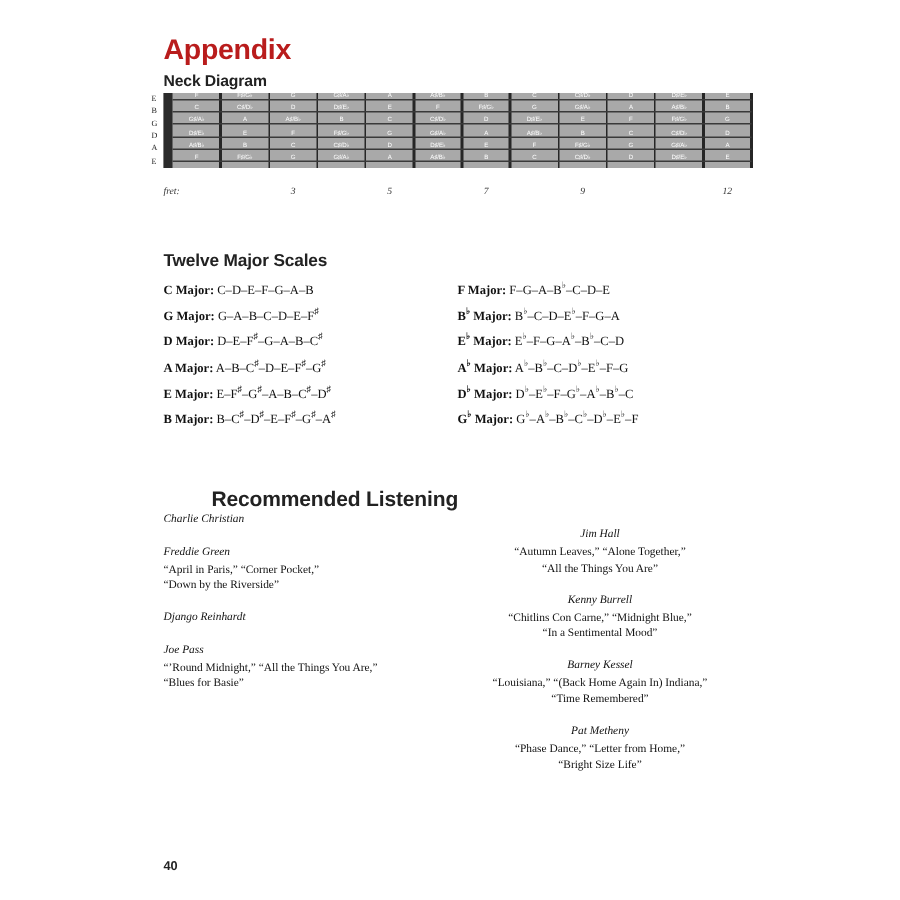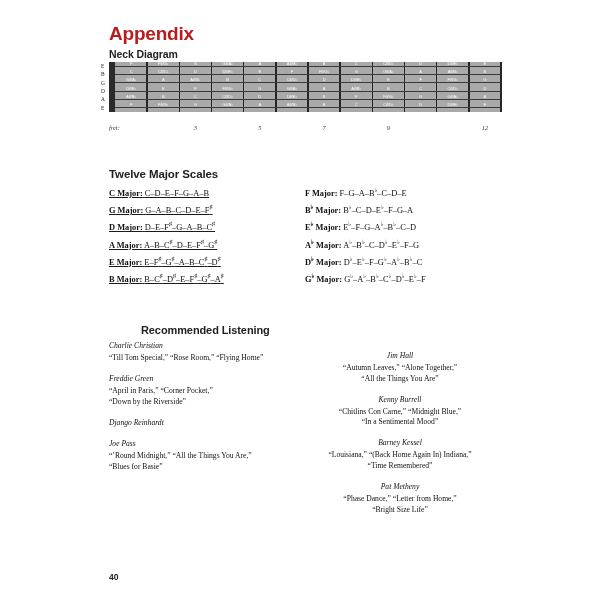--- a/index.html
+++ b/index.html
@@ -15,21 +15,21 @@
     position:absolute;left:109px;top:23px;
     font-family:"Liberation Sans",sans-serif;
     font-weight:bold;font-size:19px;letter-spacing:-0.2px;color:#b91c1c;
   }
   .h2{
     font-family:"Liberation Sans",sans-serif;
     font-weight:bold;font-size:10.5px;color:#222;letter-spacing:-0.1px;
   }
   .h2-neck{position:absolute;left:109px;top:48px;}
   .h2-scales{position:absolute;left:109px;top:168px;font-size:11.5px;}
-  .h2-listen{position:absolute;left:109px;top:324px;font-size:11px;padding-left:32px;}
+  .h2-listen{position:absolute;left:109px;top:324px;font-size:14px;padding-left:32px;}
 
   
   #neck-diagram{position:absolute;left:109px;top:62px;width:392px;height:50px;}
   .neck-strings-labels{
     position:absolute;left:-8px;top:0;width:8px;height:50px;
   }
   .neck-strings-labels span{
     display:block;height:8.333px;line-height:8.333px;
     font-size:5.4px;font-family:"Liberation Serif",serif;color:#222;
     text-align:left;
@@ -61,21 +61,21 @@
     transform:translateX(-50%);
   }
   .fret-caption{
     position:absolute;left:109px;top:124px;
     font-style:italic;font-size:6.4px;color:#333;
   }
 
   
   .scales{position:absolute;left:109px;top:185px;width:392px;}
   .scale-col{position:absolute;top:0;width:190px;}
-  .scale-col.left{left:0;text-decoration:underline;}
+  .scale-col.left{left:0;}
   .scale-col.right{left:196px;}
   .scale-line{
     font-size:8.4px;line-height:17.2px;color:#111;white-space:nowrap;
   }
   .scale-line b{font-weight:bold;}
   sup{font-size:0.72em;vertical-align:super;line-height:0;}
 
   
   .listening{position:absolute;left:109px;top:340px;width:392px;}
   .listen-col{position:absolute;top:0;width:190px;}
@@ -238,23 +238,20 @@
         <div class="scale-line"><b>D<sup>♭</sup> Major:</b> <span>D<sup>♭</sup>–E<sup>♭</sup>–F–G<sup>♭</sup>–A<sup>♭</sup>–B<sup>♭</sup>–C</span></div>
         <div class="scale-line"><b>G<sup>♭</sup> Major:</b> <span>G<sup>♭</sup>–A<sup>♭</sup>–B<sup>♭</sup>–C<sup>♭</sup>–D<sup>♭</sup>–E<sup>♭</sup>–F</span></div>
       </div>
   </div>
 
   <div class="h2 h2-listen">Recommended Listening</div>
   <div class="listening">
     <div class="listen-col left">
         <div class="artist-block">
           <div class="artist">Charlie Christian</div>
-          <div class="tracks">
-            <div>“Till Tom Special,” “Rose Room,” “Flying Home”</div>
-          </div>
         </div>
         <div class="artist-block">
           <div class="artist">Freddie Green</div>
           <div class="tracks">
             <div>“April in Paris,” “Corner Pocket,”</div>
             <div>“Down by the Riverside”</div>
           </div>
         </div>
         <div class="artist-block">
           <div class="artist">Django Reinhardt</div>

